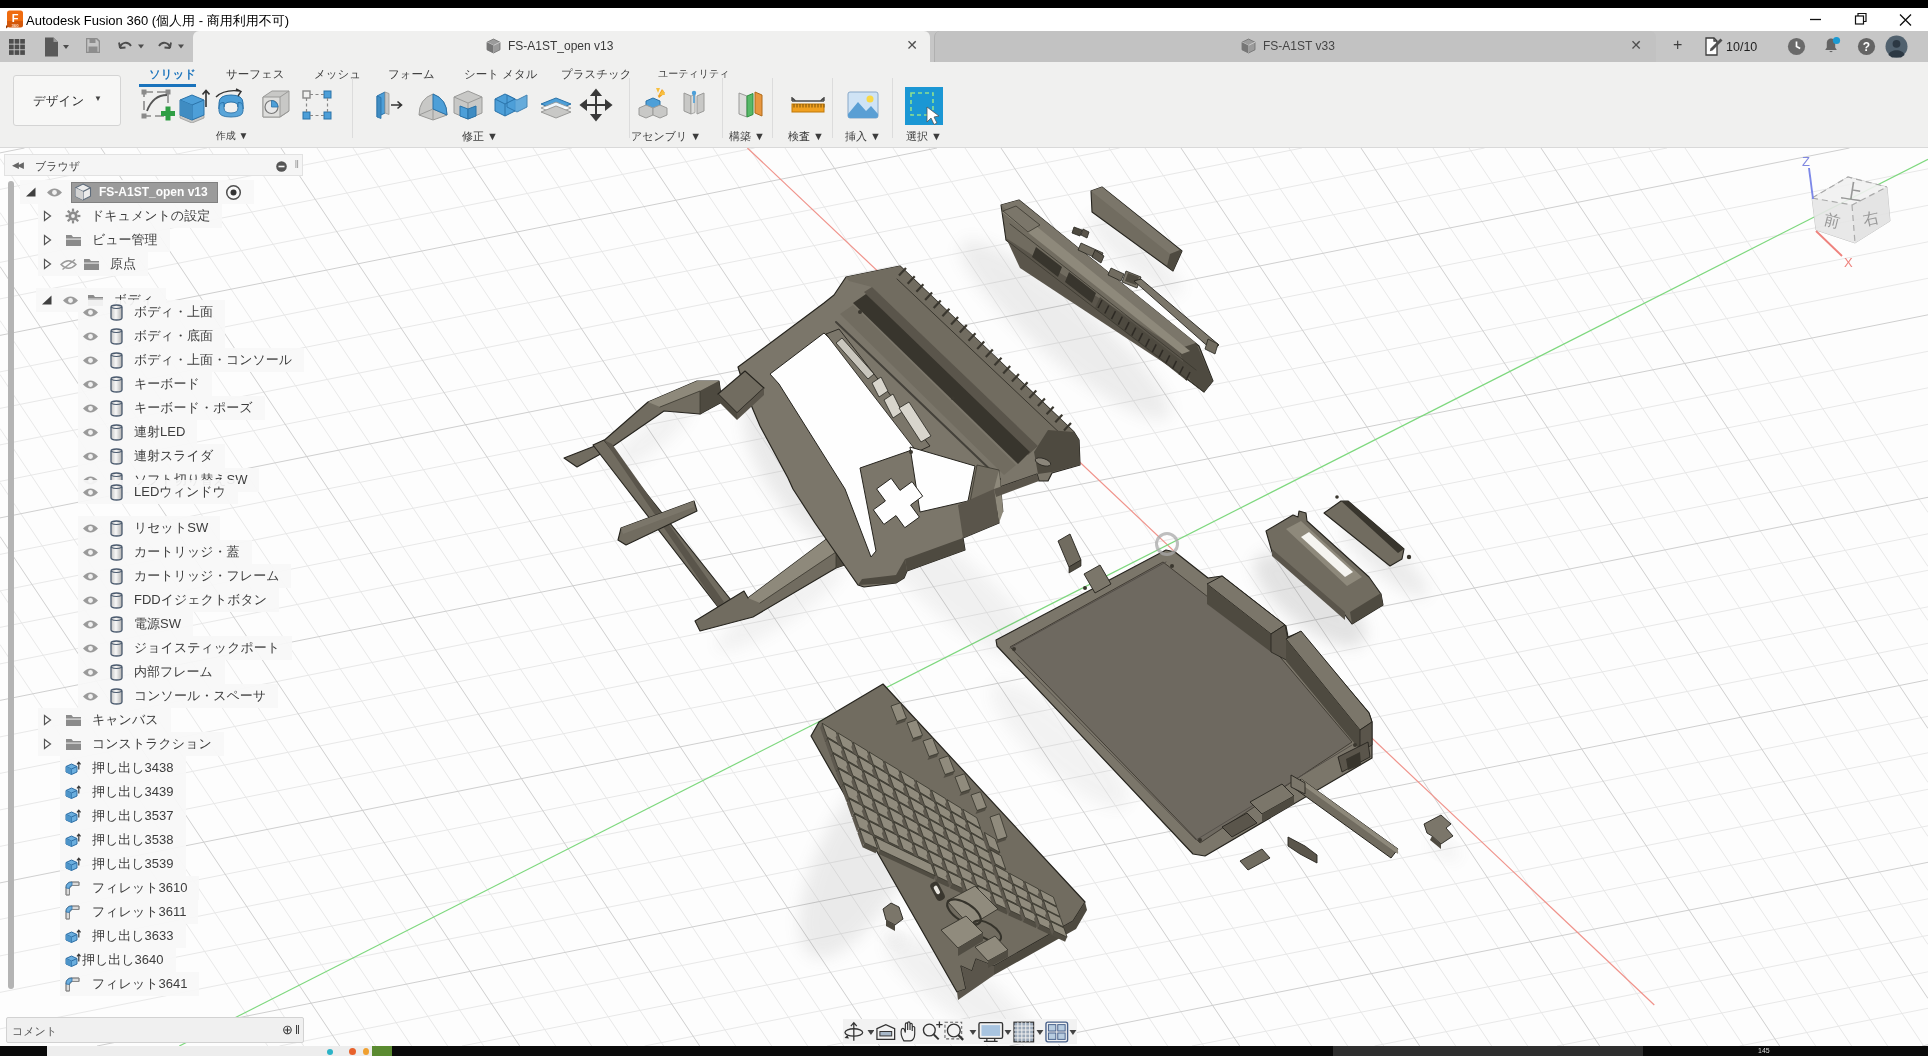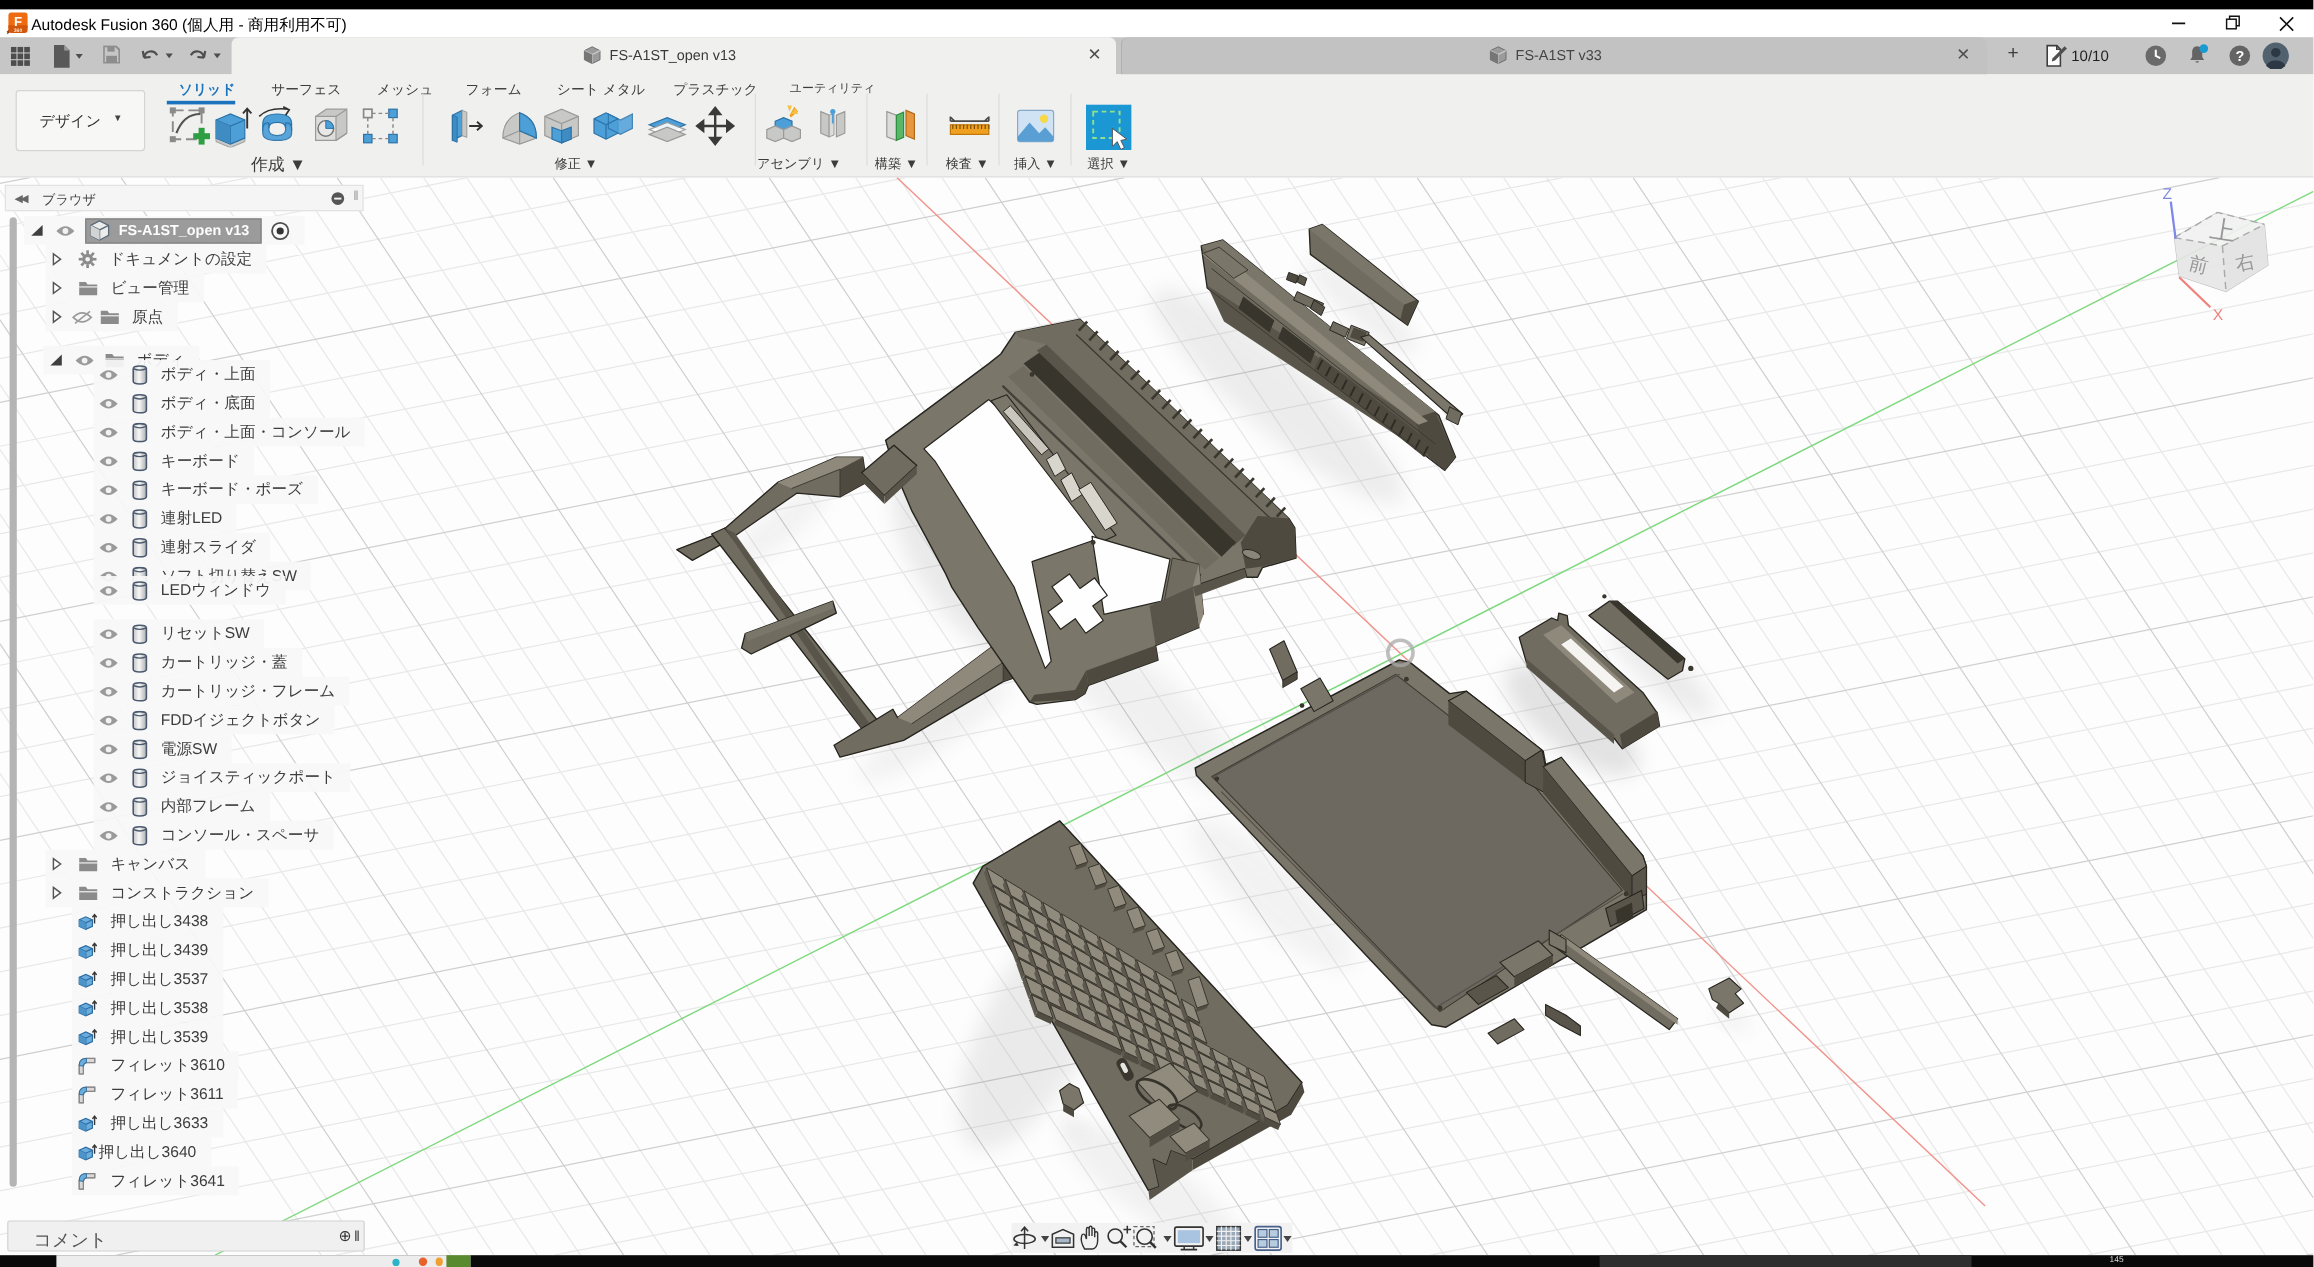--- a/index.html
+++ b/index.html
@@ -20,21 +20,21 @@
 .bh-title { position:absolute; left:30px; top:4px; font-size:11px; color:#444; }
 .bh-min { position:absolute; right:14px; top:4px; }
 .bh-grip { position:absolute; right:3px; top:3px; font-size:11px; color:#999; }
 .bscroll { position:absolute; left:8px; top:33px; width:6px; height:808px; background:#b4b4b4; border-radius:3px; }
 .brow { position:absolute; height:24px; display:flex; align-items:center; background:rgba(247,247,247,0.93); padding:0 12px 0 4px; }
 .icn { display:inline-flex; align-items:center; }
 .btxt { font-size:13px; color:#3d3d3d; margin-left:10px; white-space:nowrap; }
 .rootsel { display:inline-flex; align-items:center; background:#9b9b9b; border:1px solid #808080; height:21px; padding:0 9px 0 2px; margin-left:8px; }
 .roottxt { font-size:12px; font-weight:bold; color:#fdfdfd; margin-left:7px; white-space:nowrap; }
 #commentbar { position:absolute; left:6px; top:869px; width:298px; height:26px; background:#f0f0f0; border:1px solid #d2d2d2; border-radius:2px; }
-#commentbar .ctxt { position:absolute; left:21px; top:6px; font-size:15px; color:#555; }
+#commentbar .ctxt { position:absolute; left:5px; top:6px; font-size:11px; color:#555; }
 #commentbar .cplus { position:absolute; right:10px; top:4px; font-size:13px; color:#333; }
 #commentbar .ccur { position:absolute; right:3px; top:5px; font-size:12px; color:#333; }
 #navbar { position:absolute; left:843px; top:871px; width:234px; height:25px; background:#f2f2f2; display:flex; align-items:center; justify-content:space-around; }
 </style></head>
 <body>
 <div id="root">
 
 <div id="topblack"></div>
 <div id="titlebar">
 <span class="ticon"><svg width="19" height="20" viewBox="0 0 19 20">
@@ -144,21 +144,21 @@
 <span style="position:absolute;left:464px;top:5px;font-size:11.5px;color:#3c3c3c;font-weight:normal">シート メタル</span>
 <span style="position:absolute;left:561px;top:5px;font-size:11.5px;color:#3c3c3c;font-weight:normal">プラスチック</span>
 <span style="position:absolute;left:658px;top:5px;font-size:10px;color:#3c3c3c;font-weight:normal">ユーティリティ</span>
 <div style="position:absolute;left:139px;top:22px;width:57px;height:3px;background:#1a73bc"></div>
 <div style="position:absolute;left:352px;top:16px;width:1px;height:60px;background:#dcdcdc"></div>
 <div style="position:absolute;left:629px;top:16px;width:1px;height:60px;background:#dcdcdc"></div>
 <div style="position:absolute;left:722px;top:16px;width:1px;height:60px;background:#dcdcdc"></div>
 <div style="position:absolute;left:772px;top:16px;width:1px;height:60px;background:#dcdcdc"></div>
 <div style="position:absolute;left:832px;top:16px;width:1px;height:60px;background:#dcdcdc"></div>
 <div style="position:absolute;left:892px;top:16px;width:1px;height:60px;background:#dcdcdc"></div>
-<span style="position:absolute;left:232px;top:67px;font-size:14px;color:#3c3c3c;transform:translateX(-50%);white-space:nowrap">作成 ▼</span>
+<span style="position:absolute;left:232px;top:67px;font-size:10px;color:#3c3c3c;transform:translateX(-50%);white-space:nowrap">作成 ▼</span>
 <span style="position:absolute;left:480px;top:67px;font-size:11px;color:#3c3c3c;transform:translateX(-50%);white-space:nowrap">修正 ▼</span>
 <span style="position:absolute;left:666px;top:67px;font-size:11px;color:#3c3c3c;transform:translateX(-50%);white-space:nowrap">アセンブリ ▼</span>
 <span style="position:absolute;left:747px;top:67px;font-size:11px;color:#3c3c3c;transform:translateX(-50%);white-space:nowrap">構築 ▼</span>
 <span style="position:absolute;left:806px;top:67px;font-size:11px;color:#3c3c3c;transform:translateX(-50%);white-space:nowrap">検査 ▼</span>
 <span style="position:absolute;left:863px;top:67px;font-size:11px;color:#3c3c3c;transform:translateX(-50%);white-space:nowrap">挿入 ▼</span>
 <span style="position:absolute;left:924px;top:67px;font-size:11px;color:#3c3c3c;transform:translateX(-50%);white-space:nowrap">選択 ▼</span>
 <span style="position:absolute;left:139px;top:25px"><svg width="36" height="36" viewBox="0 0 36 36">
 <g stroke="#8a8a8a" stroke-width="1.6" fill="none">
             <path d="M5 5 H29 V29 H5 Z" stroke-dasharray="9 4"></path>
           </g>

